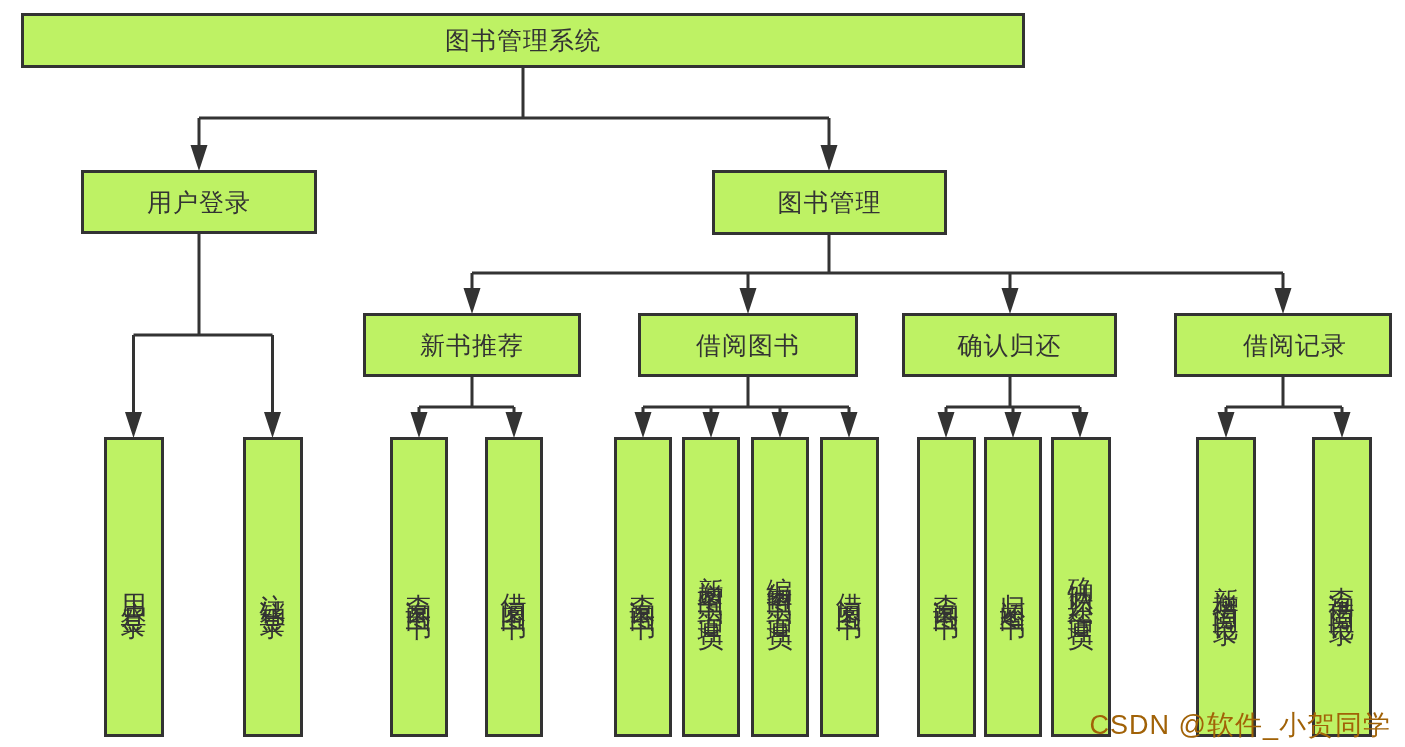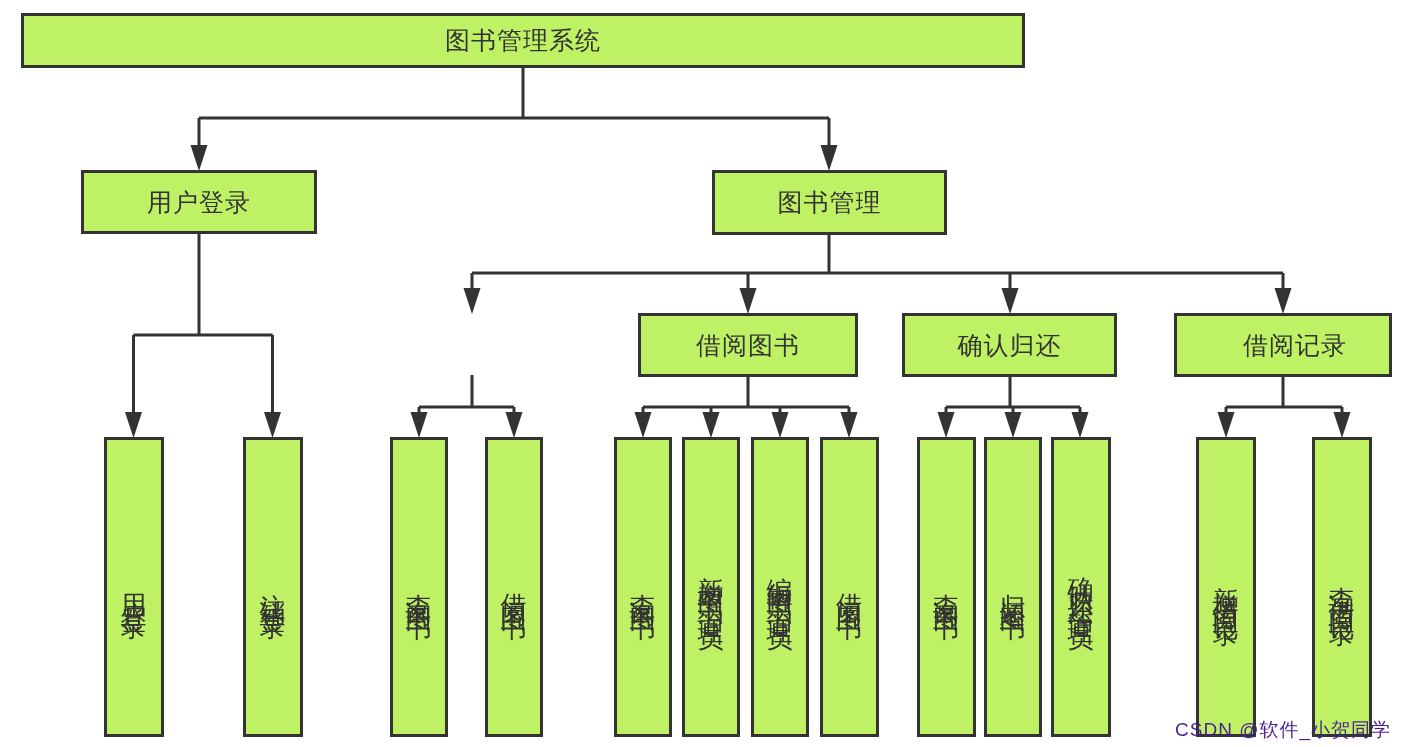--- a/index.html
+++ b/index.html
@@ -28,22 +28,22 @@
     text-orientation:mixed;
     font-size:26px;
     line-height:1;
     letter-spacing:7px;
     color:#333333;
     white-space:nowrap;
   }
   .watermark{
     position:absolute;
     right:14px;bottom:4px;
-    font-size:19px;
-    color:#4c1d95;
+    font-size:27px;
+    color:#a16207;
     letter-spacing:1px;
     z-index:5;
     white-space:nowrap;
   }
   
   #n-root{left:21px;top:13px;width:1004px;height:55px;}
   #n-login{left:81px;top:170px;width:236px;height:64px;}
   #n-mgmt{left:712px;top:170px;width:235px;height:65px;}
   #n-newbook{left:363px;top:313px;width:218px;height:64px;}
   #n-borrowing{left:638px;top:313px;width:220px;height:64px;}
@@ -94,20 +94,23 @@
     <span>图书管理系统</span>
   </div>
 
   <div id="n-login" class="node hbox">
     <span>用户登录</span>
   </div>
   <div id="n-mgmt" class="node hbox">
     <span>图书管理</span>
   </div>
 
+  <div id="n-newbook" class="node hbox">
+    <span>新书推荐</span>
+  </div>
   <div id="n-borrowing" class="node hbox">
     <span>借阅图书</span>
   </div>
   <div id="n-current" class="node hbox">
     <span>确认归还</span>
   </div>
   <div id="n-records" class="node hbox">
     <span>借阅记录</span>
   </div>
 

